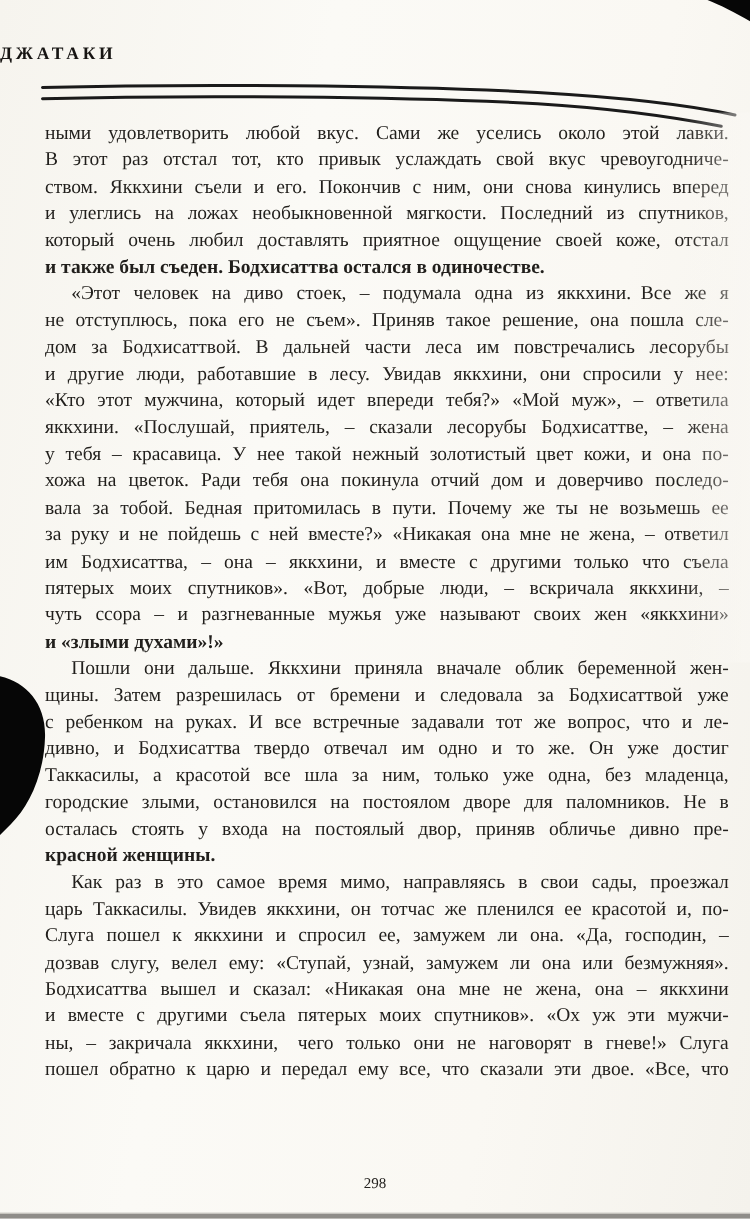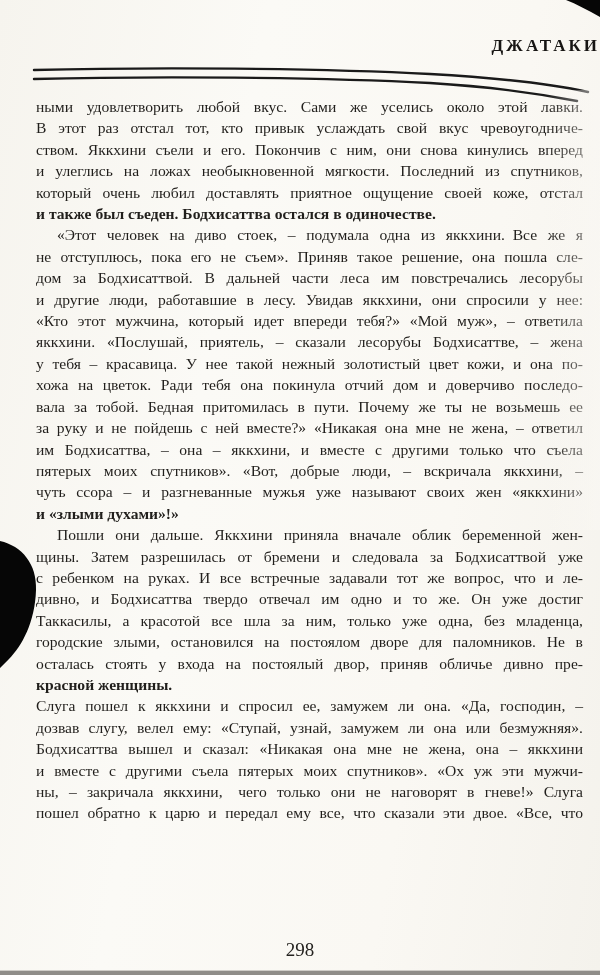--- a/index.html
+++ b/index.html
@@ -16,23 +16,23 @@
     color: #1f1d1b;
   }
   .artifacts {
     position: absolute; left: 0; top: 0;
     width: 600px; height: 975px;
     pointer-events: none;
   }
   .running-head {
     position: absolute;
     top: 36px; left: 0; width: 100%;
-    text-align: right;
+    text-align: left;
     font-weight: bold;
-    font-size: 17px;
+    font-size: 14px;
     letter-spacing: 3px;
     color: #171513;
   }
   .body-text {
     position: absolute;
     left: 36px; top: 96px;
     width: 547px;
     font-size: 15.6px;
     line-height: 21.4px;
     color: #211f1c;
@@ -47,21 +47,21 @@
     position: absolute;
     top: 90px; right: 0;
     width: 55px; height: 440px;
     background: linear-gradient(to right, rgba(250,248,244,0), rgba(250,248,244,0.55));
     pointer-events: none;
   }
   .page-number {
     position: absolute;
     top: 939px; left: 0; width: 100%;
     text-align: center;
-    font-size: 19px;
+    font-size: 12px;
     color: #252320;
   }
   .bottom-band {
     position: absolute;
     left: 0; right: 0; bottom: 4px;
     height: 1px;
     background: #cfcdc8;
   }
   .bottom-edge {
     position: absolute;
@@ -106,20 +106,22 @@
       <div class="line">чуть ссора – и разгневанные мужья уже называют своих жен «яккхини»</div>
       <div class="line para-end">и «злыми духами»!»</div>
       <div class="line indent">Пошли они дальше. Яккхини приняла вначале облик беременной жен-</div>
       <div class="line">щины. Затем разрешилась от бремени и следовала за Бодхисаттвой уже</div>
       <div class="line">с ребенком на руках. И все встречные задавали тот же вопрос, что и ле-</div>
       <div class="line">дивно, и Бодхисаттва твердо отвечал им одно и то же. Он уже достиг</div>
       <div class="line">Таккасилы, а красотой все шла за ним, только уже одна, без младенца,</div>
       <div class="line">городские злыми, остановился на постоялом дворе для паломников. Не в</div>
       <div class="line">осталась стоять у входа на постоялый двор, приняв обличье дивно пре-</div>
       <div class="line para-end">красной женщины.</div>
+      <div class="line indent">Как раз в это самое время мимо, направляясь в свои сады, проезжал</div>
+      <div class="line">царь Таккасилы. Увидев яккхини, он тотчас же пленился ее красотой и, по-</div>
       <div class="line">Слуга пошел к яккхини и спросил ее, замужем ли она. «Да, господин, –</div>
       <div class="line">дозвав слугу, велел ему: «Ступай, узнай, замужем ли она или безмужняя».</div>
       <div class="line">Бодхисаттва вышел и сказал: «Никакая она мне не жена, она – яккхини</div>
       <div class="line">и вместе с другими съела пятерых моих спутников». «Ох уж эти мужчи-</div>
       <div class="line">ны, – закричала яккхини,  чего только они не наговорят в гневе!» Слуга</div>
       <div class="line">пошел обратно к царю и передал ему все, что сказали эти двое. «Все, что</div>
     </div>
 
   <div class="curl-shade"></div>
 

